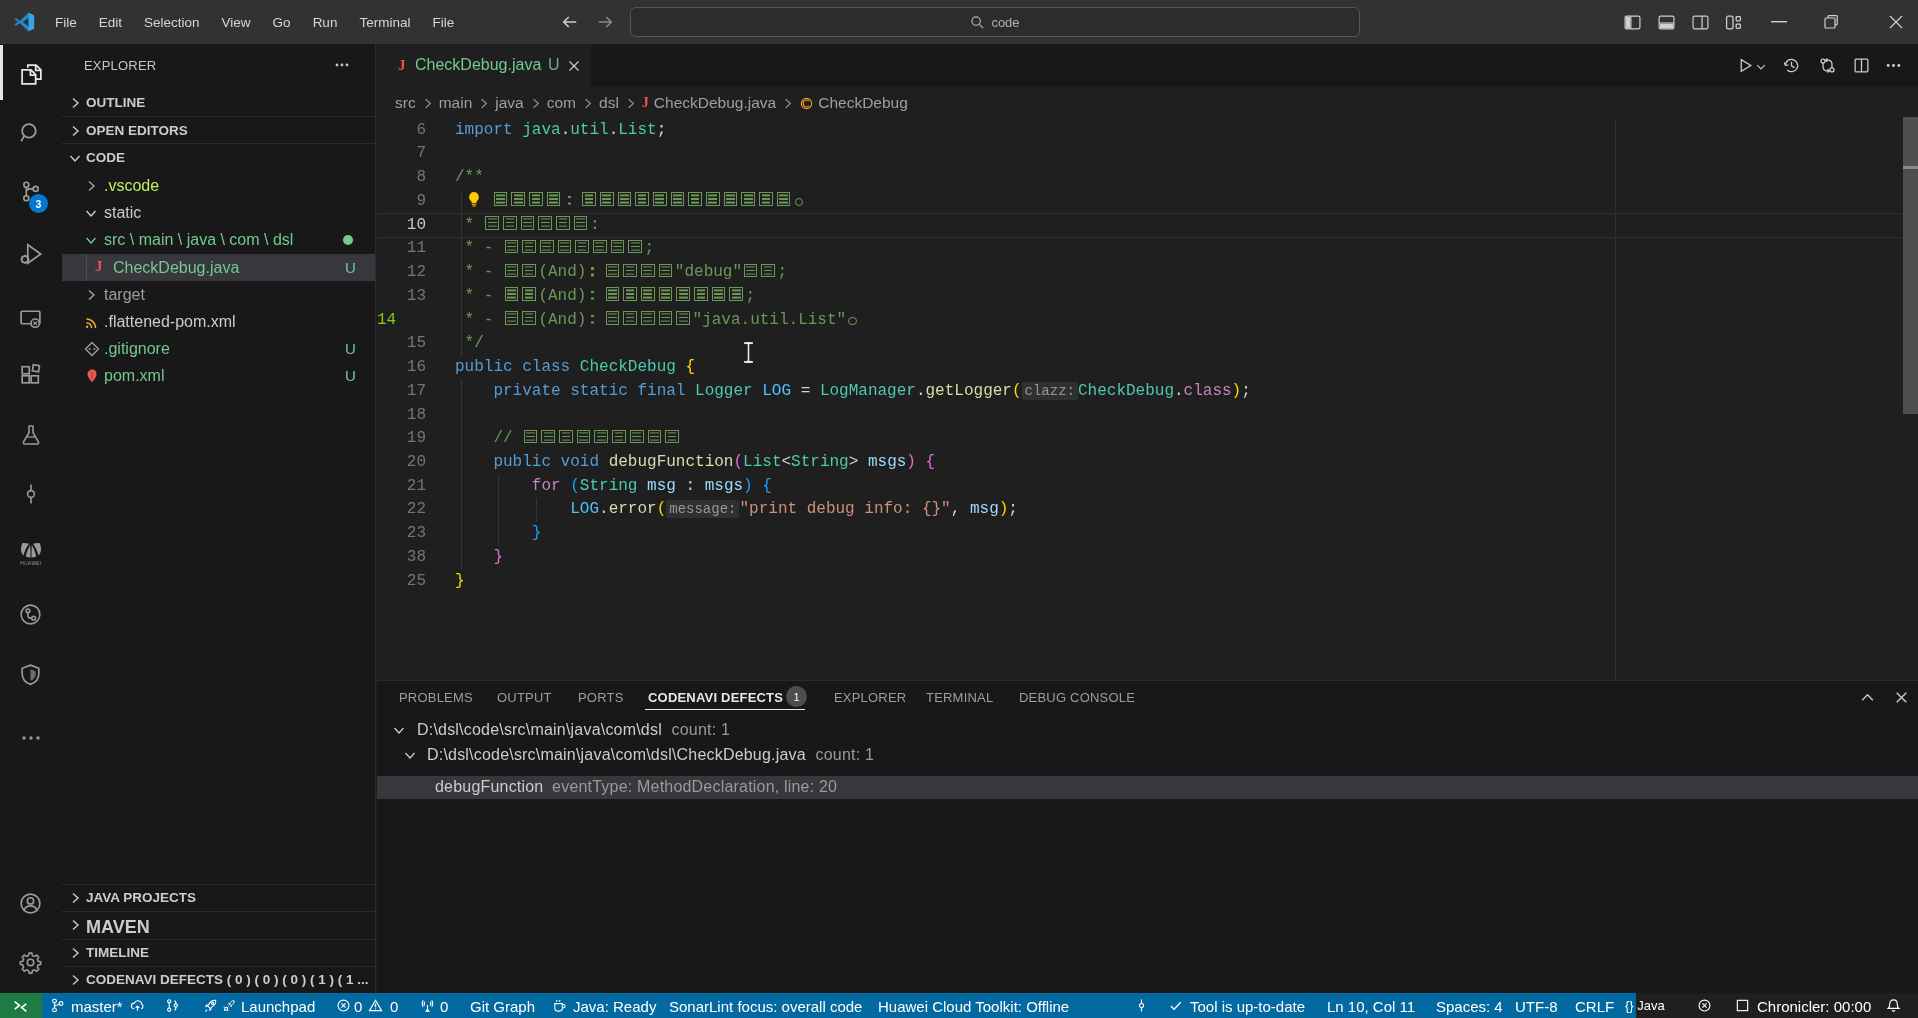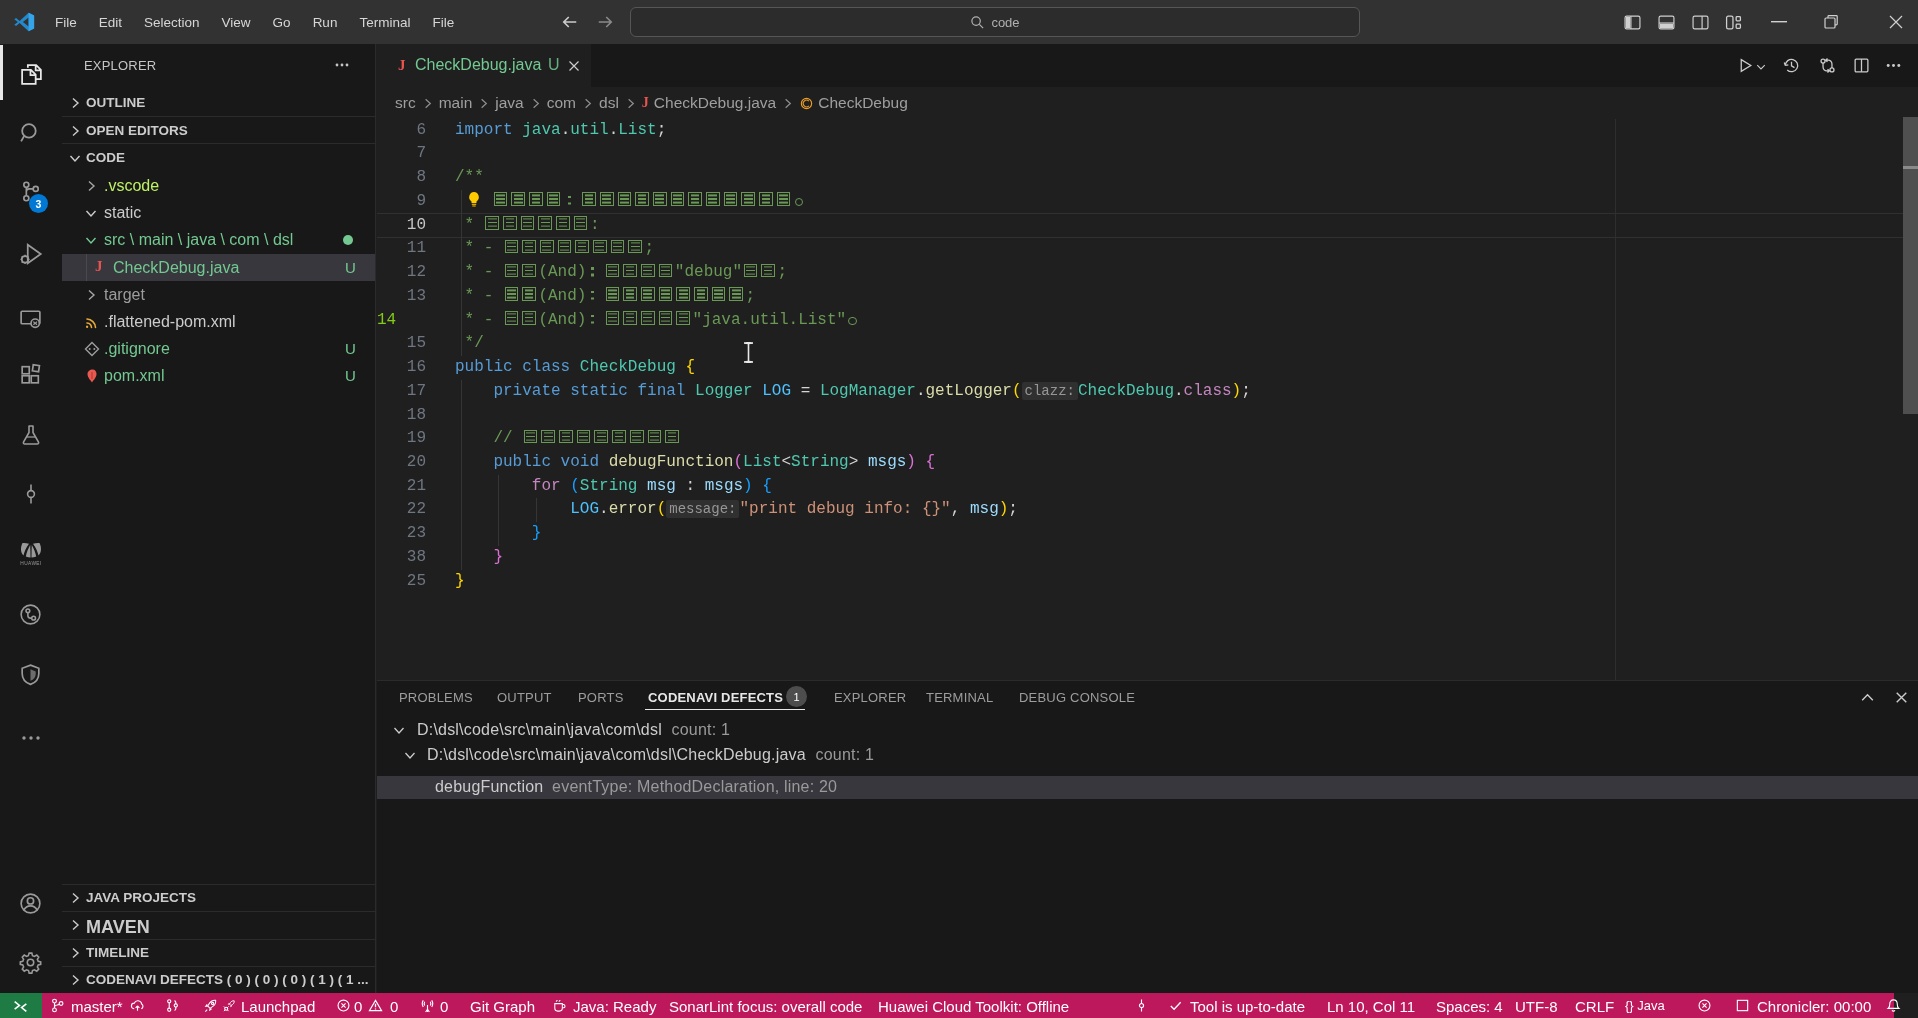--- a/index.html
+++ b/index.html
@@ -359,21 +359,21 @@
       <path d="M3.5 6 L8 11 L12.5 6"></path>
     </svg>
 <div class="abs" style="left:40px;top:40px;font-size:16px;letter-spacing:0.2px;color:#cccccc">D:\dsl\code\src\main\java\com\dsl <span style="color:#9a9a9a;margin-left:5px">count: 1</span></div>
 <svg class="abs" style="left:25px;top:66px" width="16" height="16" viewBox="0 0 16 16" fill="none" stroke="#cccccc" stroke-width="1.3">
       <path d="M3.5 6 L8 11 L12.5 6"></path>
     </svg>
 <div class="abs" style="left:50px;top:65px;font-size:16px;letter-spacing:0.2px;color:#cccccc">D:\dsl\code\src\main\java\com\dsl\CheckDebug.java <span style="color:#9a9a9a;margin-left:5px">count: 1</span></div>
 <div class="abs" style="left:0;top:95px;width:1541px;height:23px;background:#37373d"></div>
 <div class="abs" style="left:58px;top:97px;font-size:16px;letter-spacing:0.2px;color:#cccccc">debugFunction <span style="color:#9a9a9a;margin-left:4px">eventType: MethodDeclaration, line: 20</span></div>
 </div>
-<div class="abs" style="left:0;top:993px;width:1894px;height:25px;background:#be185d;color:#ffffff;font-size:15px">
+<div class="abs" style="left:0;top:993px;width:1636px;height:25px;background:#0369a1;color:#ffffff;font-size:15px">
 <div class="abs" style="left:0;top:0;width:42px;height:25px;background:#1e7b43"></div>
 <svg class="abs" style="left:12px;top:5px" width="17" height="17" viewBox="0 0 16 16" fill="none" stroke="#ffffff" stroke-width="1.5">
       <path d="M2.5 3.5 L7 7 L2.5 10.5 M13.5 5.5 L9 9 L13.5 12.5"></path>
     </svg>
 <svg class="abs" style="left:50px;top:5px" width="15" height="15" viewBox="0 0 16 16" fill="none" stroke="#ffffff" stroke-width="1.2">
       <circle cx="4.8" cy="3.3" r="2"></circle>
       <circle cx="11.8" cy="5.8" r="2"></circle>
       <circle cx="4.8" cy="12.7" r="2"></circle>
       <path d="M4.8 5.3 V10.7 M4.8 9.5 C4.8 9.5 4.8 7.5 7.8 7.5 L9.8 6.8"></path>
     </svg>

